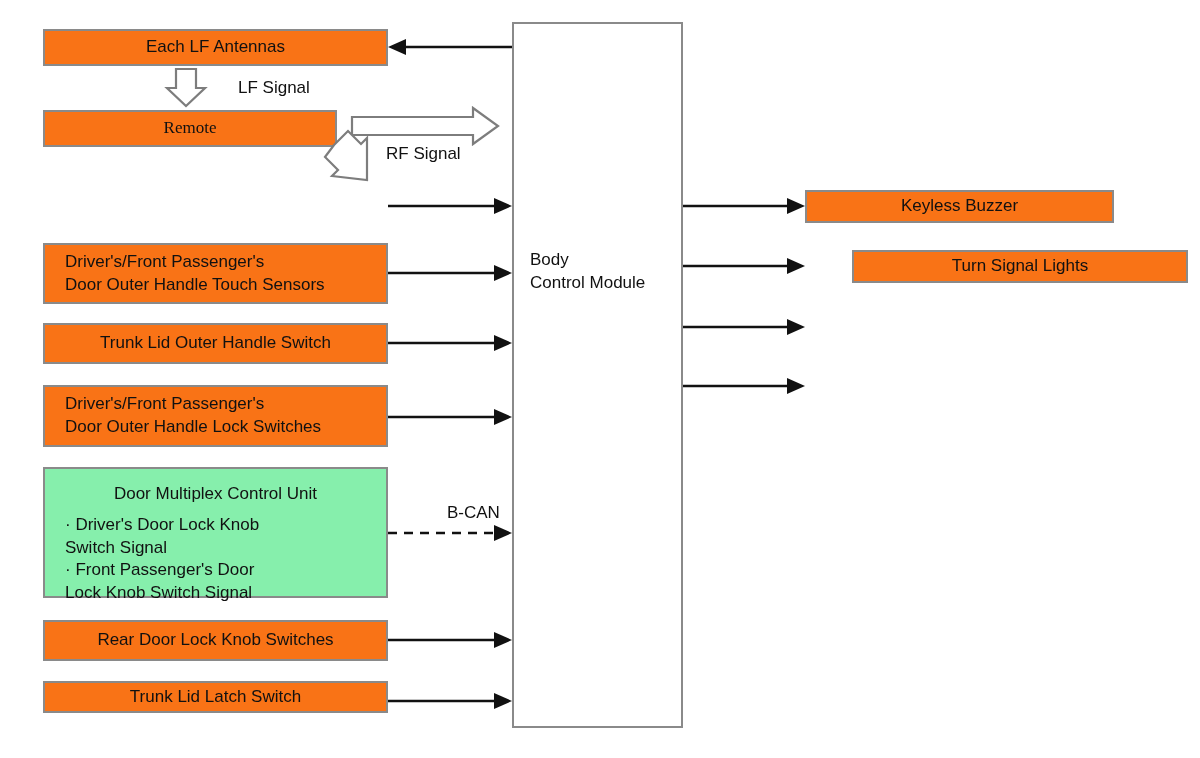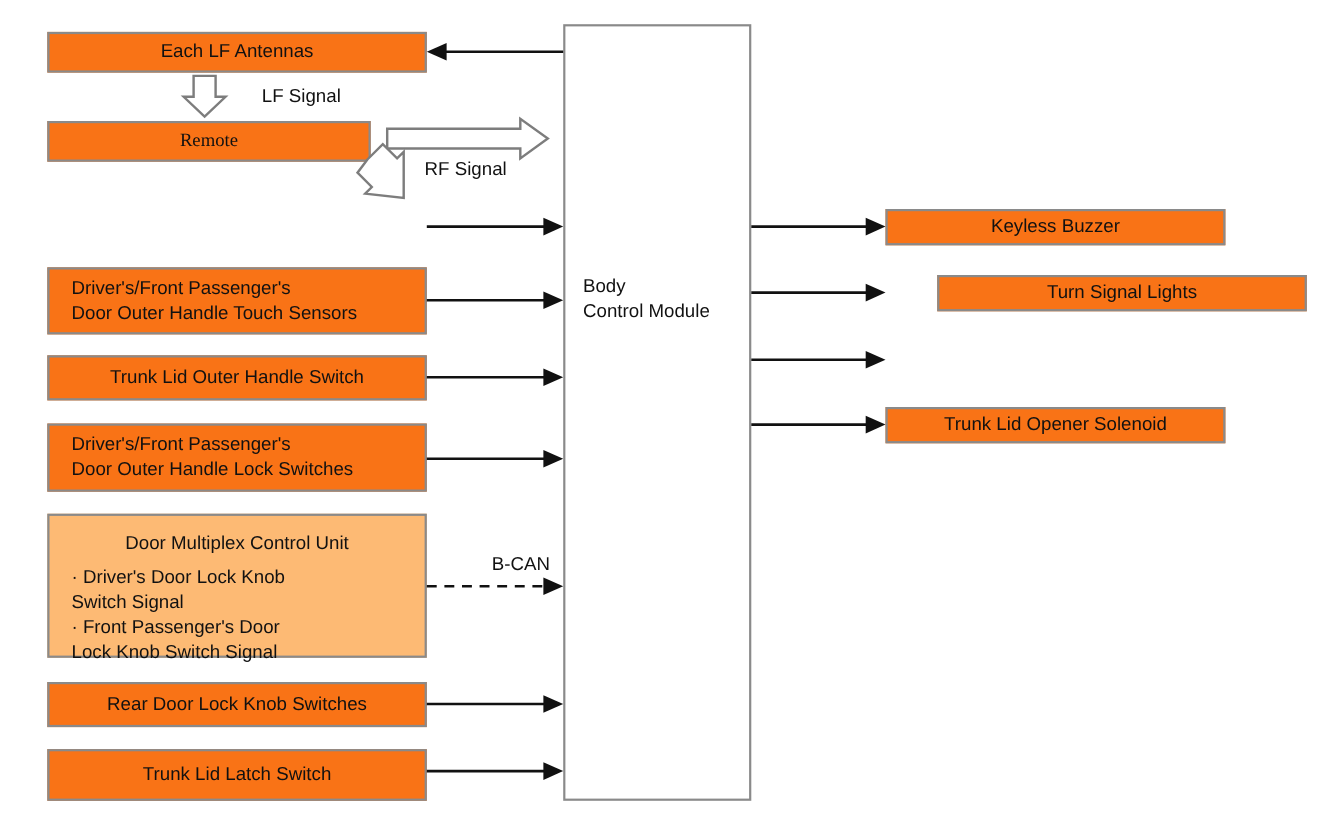--- a/index.html
+++ b/index.html
@@ -58,21 +58,21 @@
     font-size: 17px;
     line-height: 1.35;
     color: #111111;
     white-space: pre-line;
     text-align: left;
   }
   .dmcu-body {
     position: absolute;
     box-sizing: border-box;
     border: 2px solid #8a8a8a;
-    background: #fdba74;
+    background: #86efac;
     display: block;
     padding: 14px 0 0 0;
     color: #111111;
     font-size: 17px;
     line-height: 1.32;
   }
   .dmcu-title {
     text-align: center;
     margin-bottom: 9px;
   }
@@ -153,36 +153,33 @@
     <div class="dmcu-items">· Driver's Door Lock Knob
 Switch Signal
 · Front Passenger's Door
 Lock Knob Switch Signal</div>
   </div>
 
   <div class="node center-text" style="left:43px; top:620px; width:345px; height:41px;">
     <span class="label">Rear Door Lock Knob Switches</span>
   </div>
 
-  <div class="node center-text" style="left:43px; top:681px; width:345px; height:47px;">
+  <div class="node center-text" style="left:43px; top:681px; width:345px; height:32px;">
     <span class="label">Trunk Lid Latch Switch</span>
   </div>
 
   <div class="node center-text" style="left:805px; top:190px; width:309px; height:33px;">
     <span class="label">Keyless Buzzer</span>
   </div>
 
   <div class="node center-text" style="left:805px; top:250px; width:336px; height:33px;margin-left:47px;">
     <span class="label">Turn Signal Lights</span>
   </div>
 
 
-  <div class="node center-text" style="left:805px; top:370px; width:309px; height:33px;">
-    <span class="label">Trunk Lid Opener Solenoid</span>
-  </div>
 
   <div class="sig-label" style="left:205px; top:78px;">LF Signal</div>
   <div class="sig-label" style="left:353px; top:144px;">RF Signal</div>
   <div class="sig-label" style="left:414px; top:503px;">B-CAN</div>
 
   <svg class="overlay" viewBox="0 0 1200 758" xmlns="http://www.w3.org/2000/svg">
 
     <g>
       <line class="edge-line" x1="512" y1="47" x2="402" y2="47"></line>
       <polygon class="solid-head" points="388,47 406,39 406,55"></polygon>

